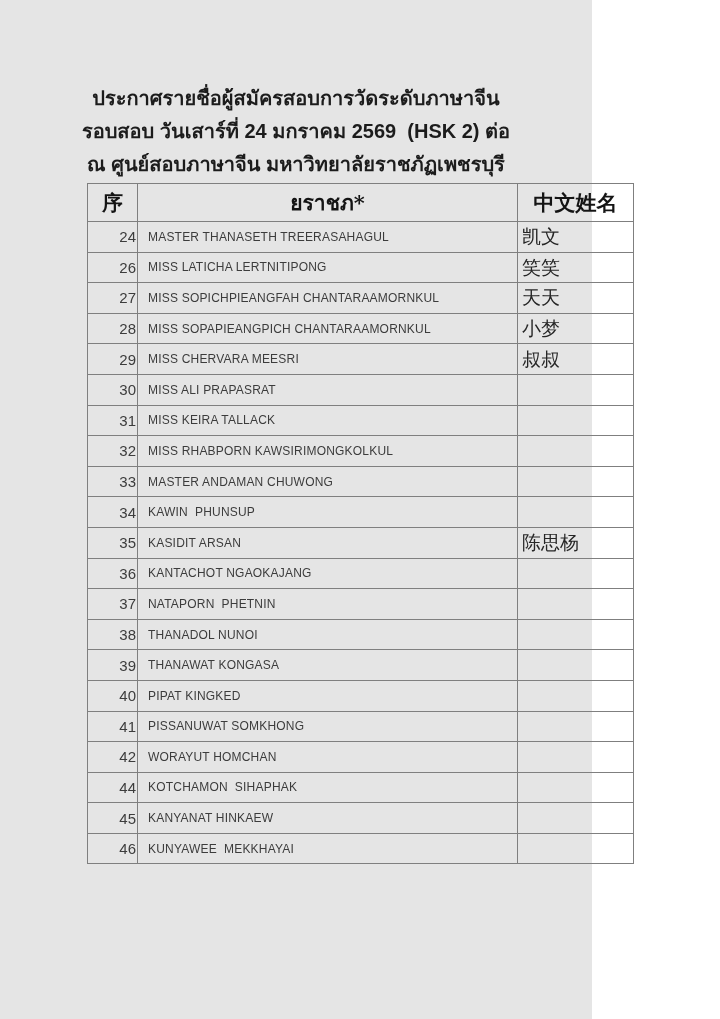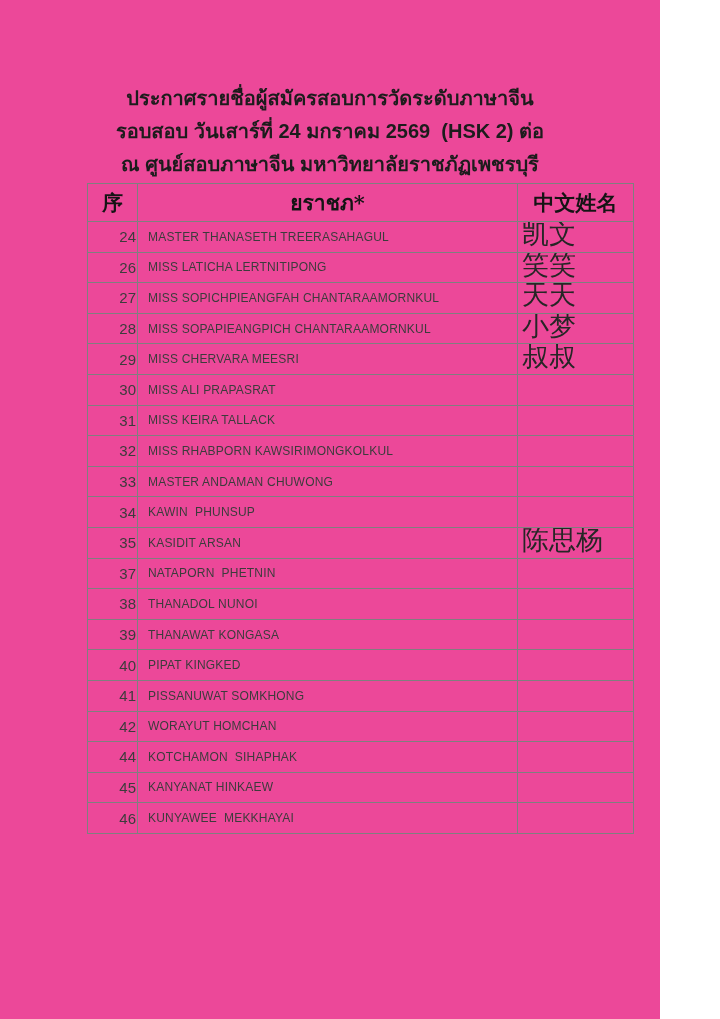--- a/index.html
+++ b/index.html
@@ -7,23 +7,23 @@
     padding: 0;
     background: #ffffff;
   }
   body {
     width: 720px;
     height: 1019px;
     overflow: hidden;
     font-family: "Liberation Sans", sans-serif;
   }
   .page {
-    width: 660px;
+    width: 592px;
     height: 1019px;
-    background: #ec4899;
+    background: #e5e5e5;
     box-sizing: border-box;
   }
   .title-block {
     padding-top: 82px;
     text-align: center;
   }
   .title-line {
     font-size: 20px;
     line-height: 33px;
     font-weight: 600;
@@ -67,22 +67,22 @@
   }
   td.c-name {
     padding-left: 10px;
     font-size: 12px;
     letter-spacing: 0.2px;
     color: #3c3c3c;
     white-space: pre;
   }
   td.c-cn {
     padding-left: 4px;
-    font-family: Liberation Mono, monospace;
-    font-size: 27px;
+    font-family: Liberation Sans, sans-serif;
+    font-size: 19px;
     line-height: 1;
     color: #262626;
     white-space: pre;
   }
 </style>
 </head>
 <body>
 
 <div class="page">
 
@@ -150,20 +150,25 @@
           <td class="c-no">34</td>
           <td class="c-name">KAWIN  PHUNSUP</td>
           <td class="c-cn"></td>
         </tr>
         <tr>
           <td class="c-no">35</td>
           <td class="c-name">KASIDIT ARSAN</td>
           <td class="c-cn">陈思杨</td>
         </tr>
         <tr>
+          <td class="c-no">36</td>
+          <td class="c-name">KANTACHOT NGAOKAJANG</td>
+          <td class="c-cn"></td>
+        </tr>
+        <tr>
           <td class="c-no">37</td>
           <td class="c-name">NATAPORN  PHETNIN</td>
           <td class="c-cn"></td>
         </tr>
         <tr>
           <td class="c-no">38</td>
           <td class="c-name">THANADOL NUNOI</td>
           <td class="c-cn"></td>
         </tr>
         <tr>

